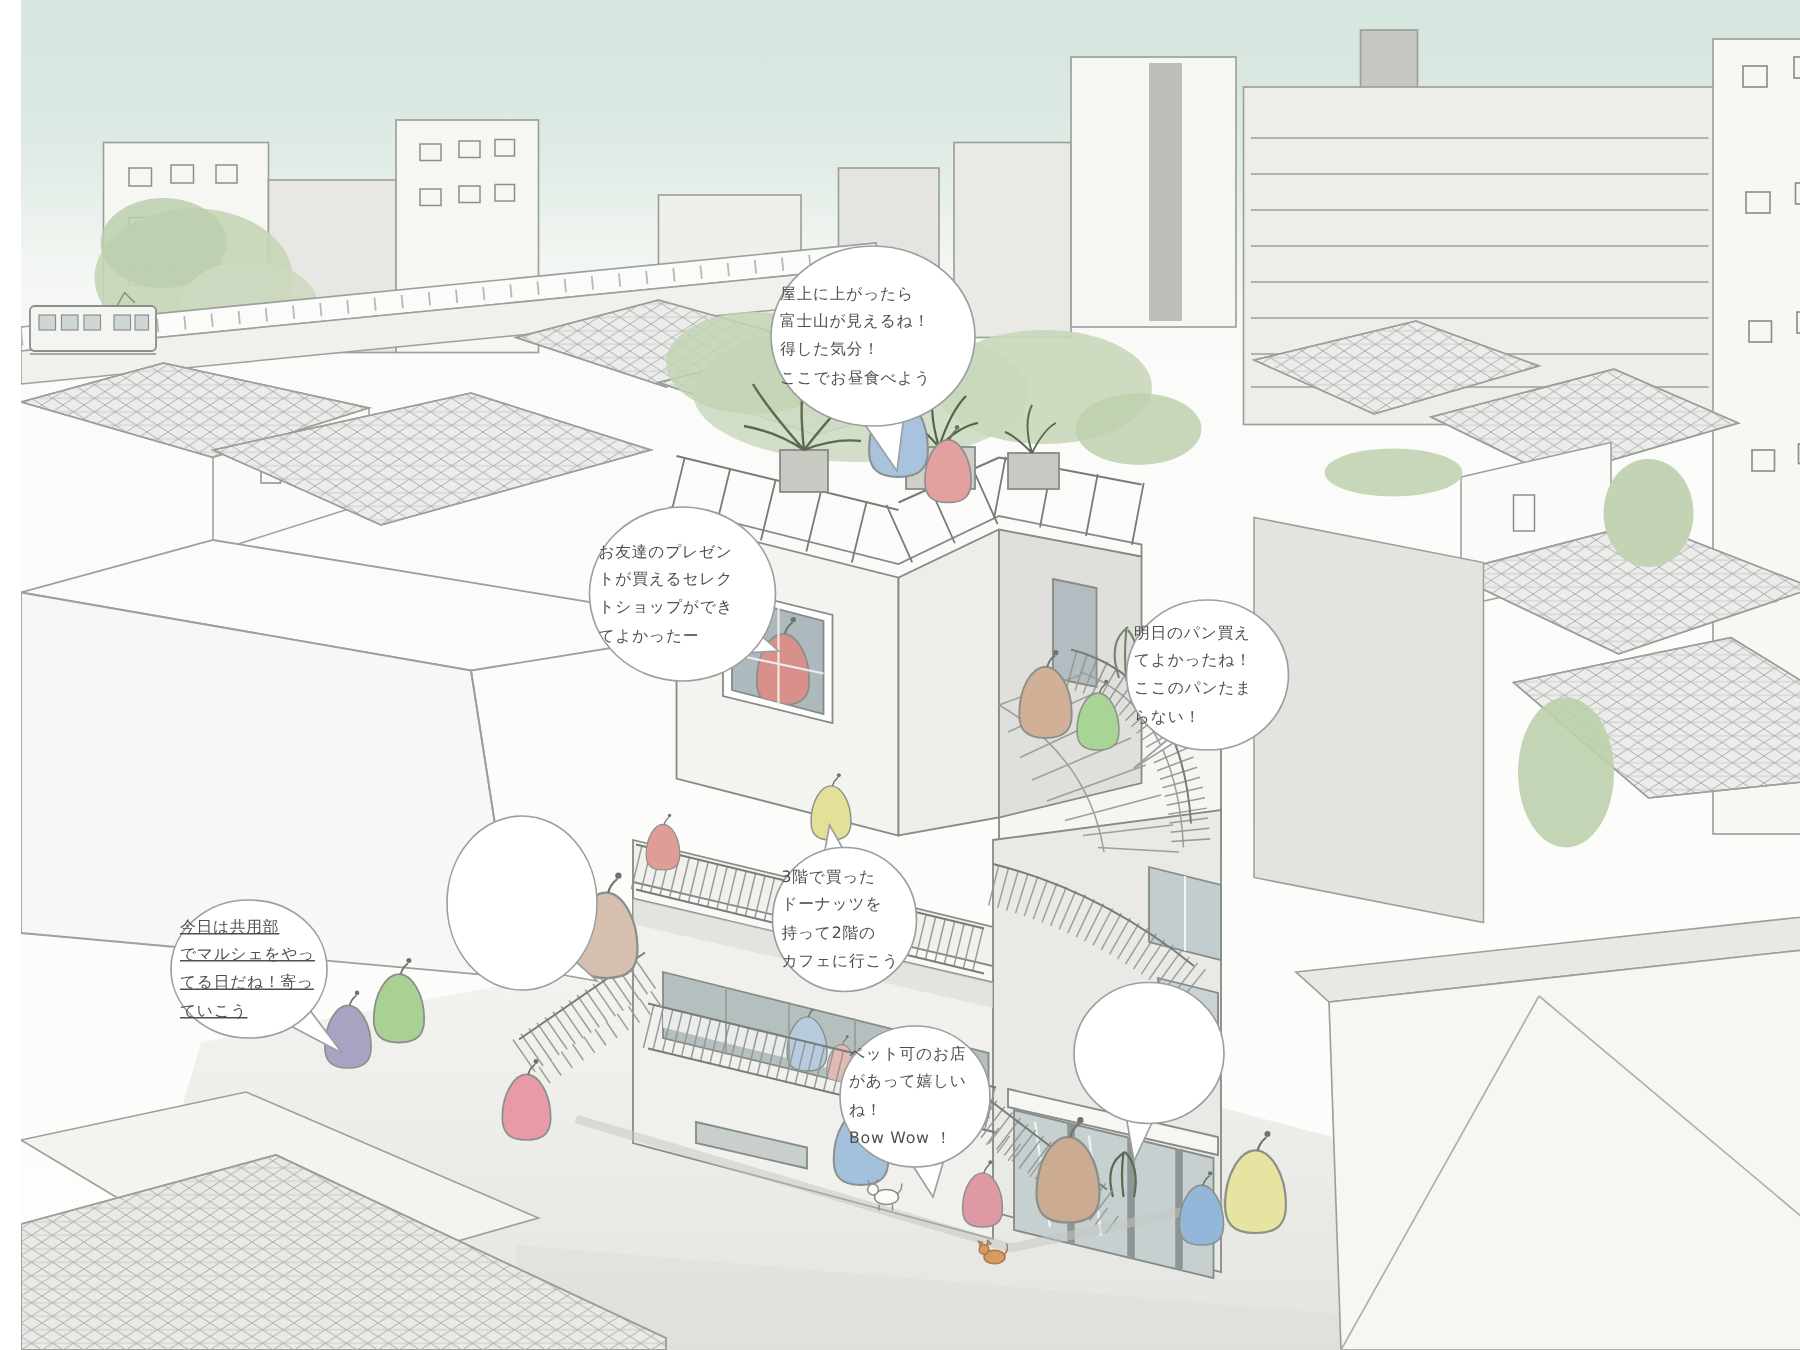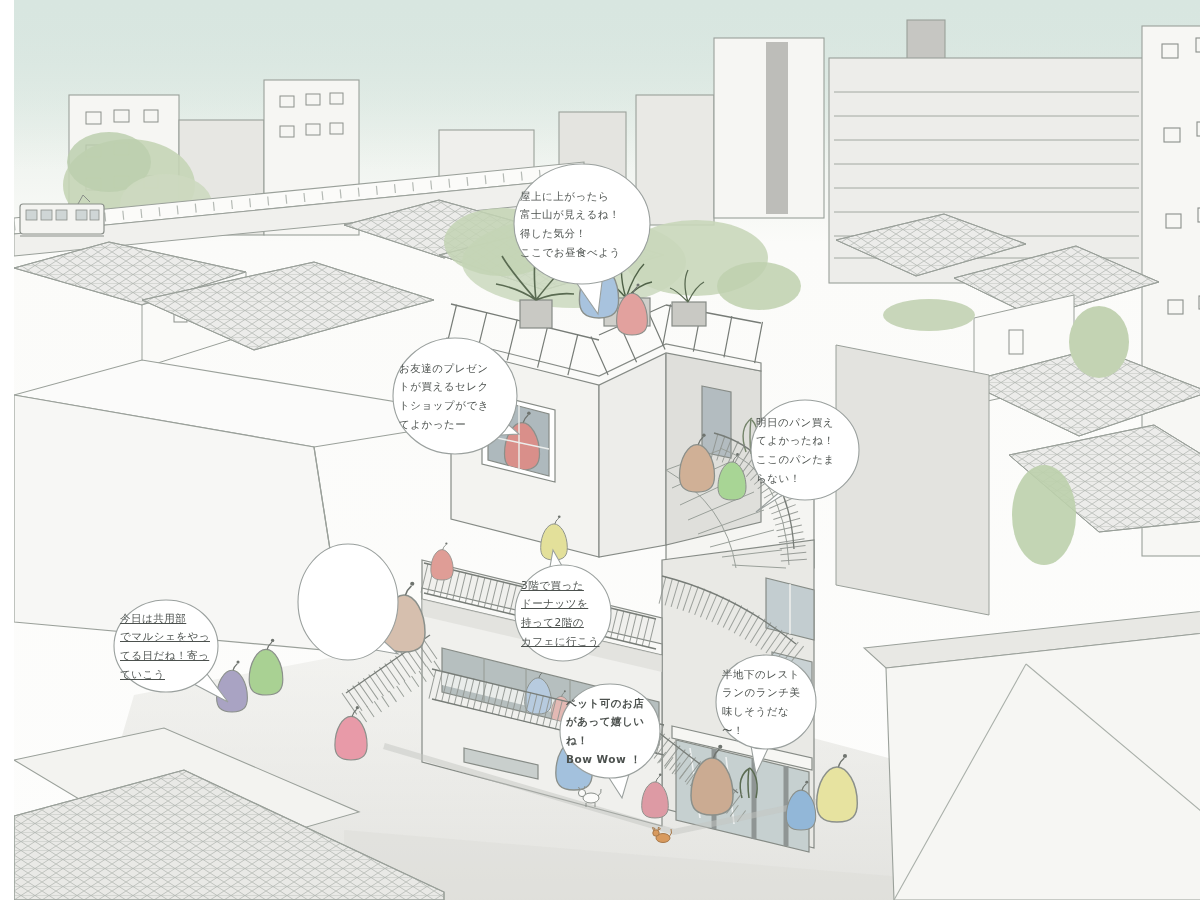--- a/index.html
+++ b/index.html
@@ -363,26 +363,22 @@
 トショップができ
 てよかったー</div>
 <div class="bubble-text" style="left:742px;top:406px;width:100px;height:88px;">明日のパン買え
 てよかったね！
 ここのパンたま
 らない！</div>
 <div class="bubble-text" style="left:106px;top:606px;width:94px;height:80px;text-decoration:underline;">今日は共用部
 でマルシェをやっ
 てる日だね！寄っ
 ていこう</div>
-<div class="bubble-text" style="left:507px;top:571px;width:86px;height:84px;text-decoration:underline;">3階で買った
+<div class="bubble-text" style="left:507px;top:571px;width:86px;height:84px;">3階で買った
 ドーナッツを
 持って2階の
 カフェに行こう</div>
-<div class="bubble-text" style="left:552px;top:690px;width:90px;height:82px;font-weight:bold;">ペット可のお店
+<div class="bubble-text" style="left:552px;top:690px;width:90px;height:82px;">ペット可のお店
 があって嬉しい
 ね！
 Bow Wow ！</div>
-<div class="bubble-text" style="left:708px;top:661px;width:90px;height:82px;">半地下のレスト
-ランのランチ美
-味しそうだな
-〜！</div>
 
 </div>
 
 </body></html>

